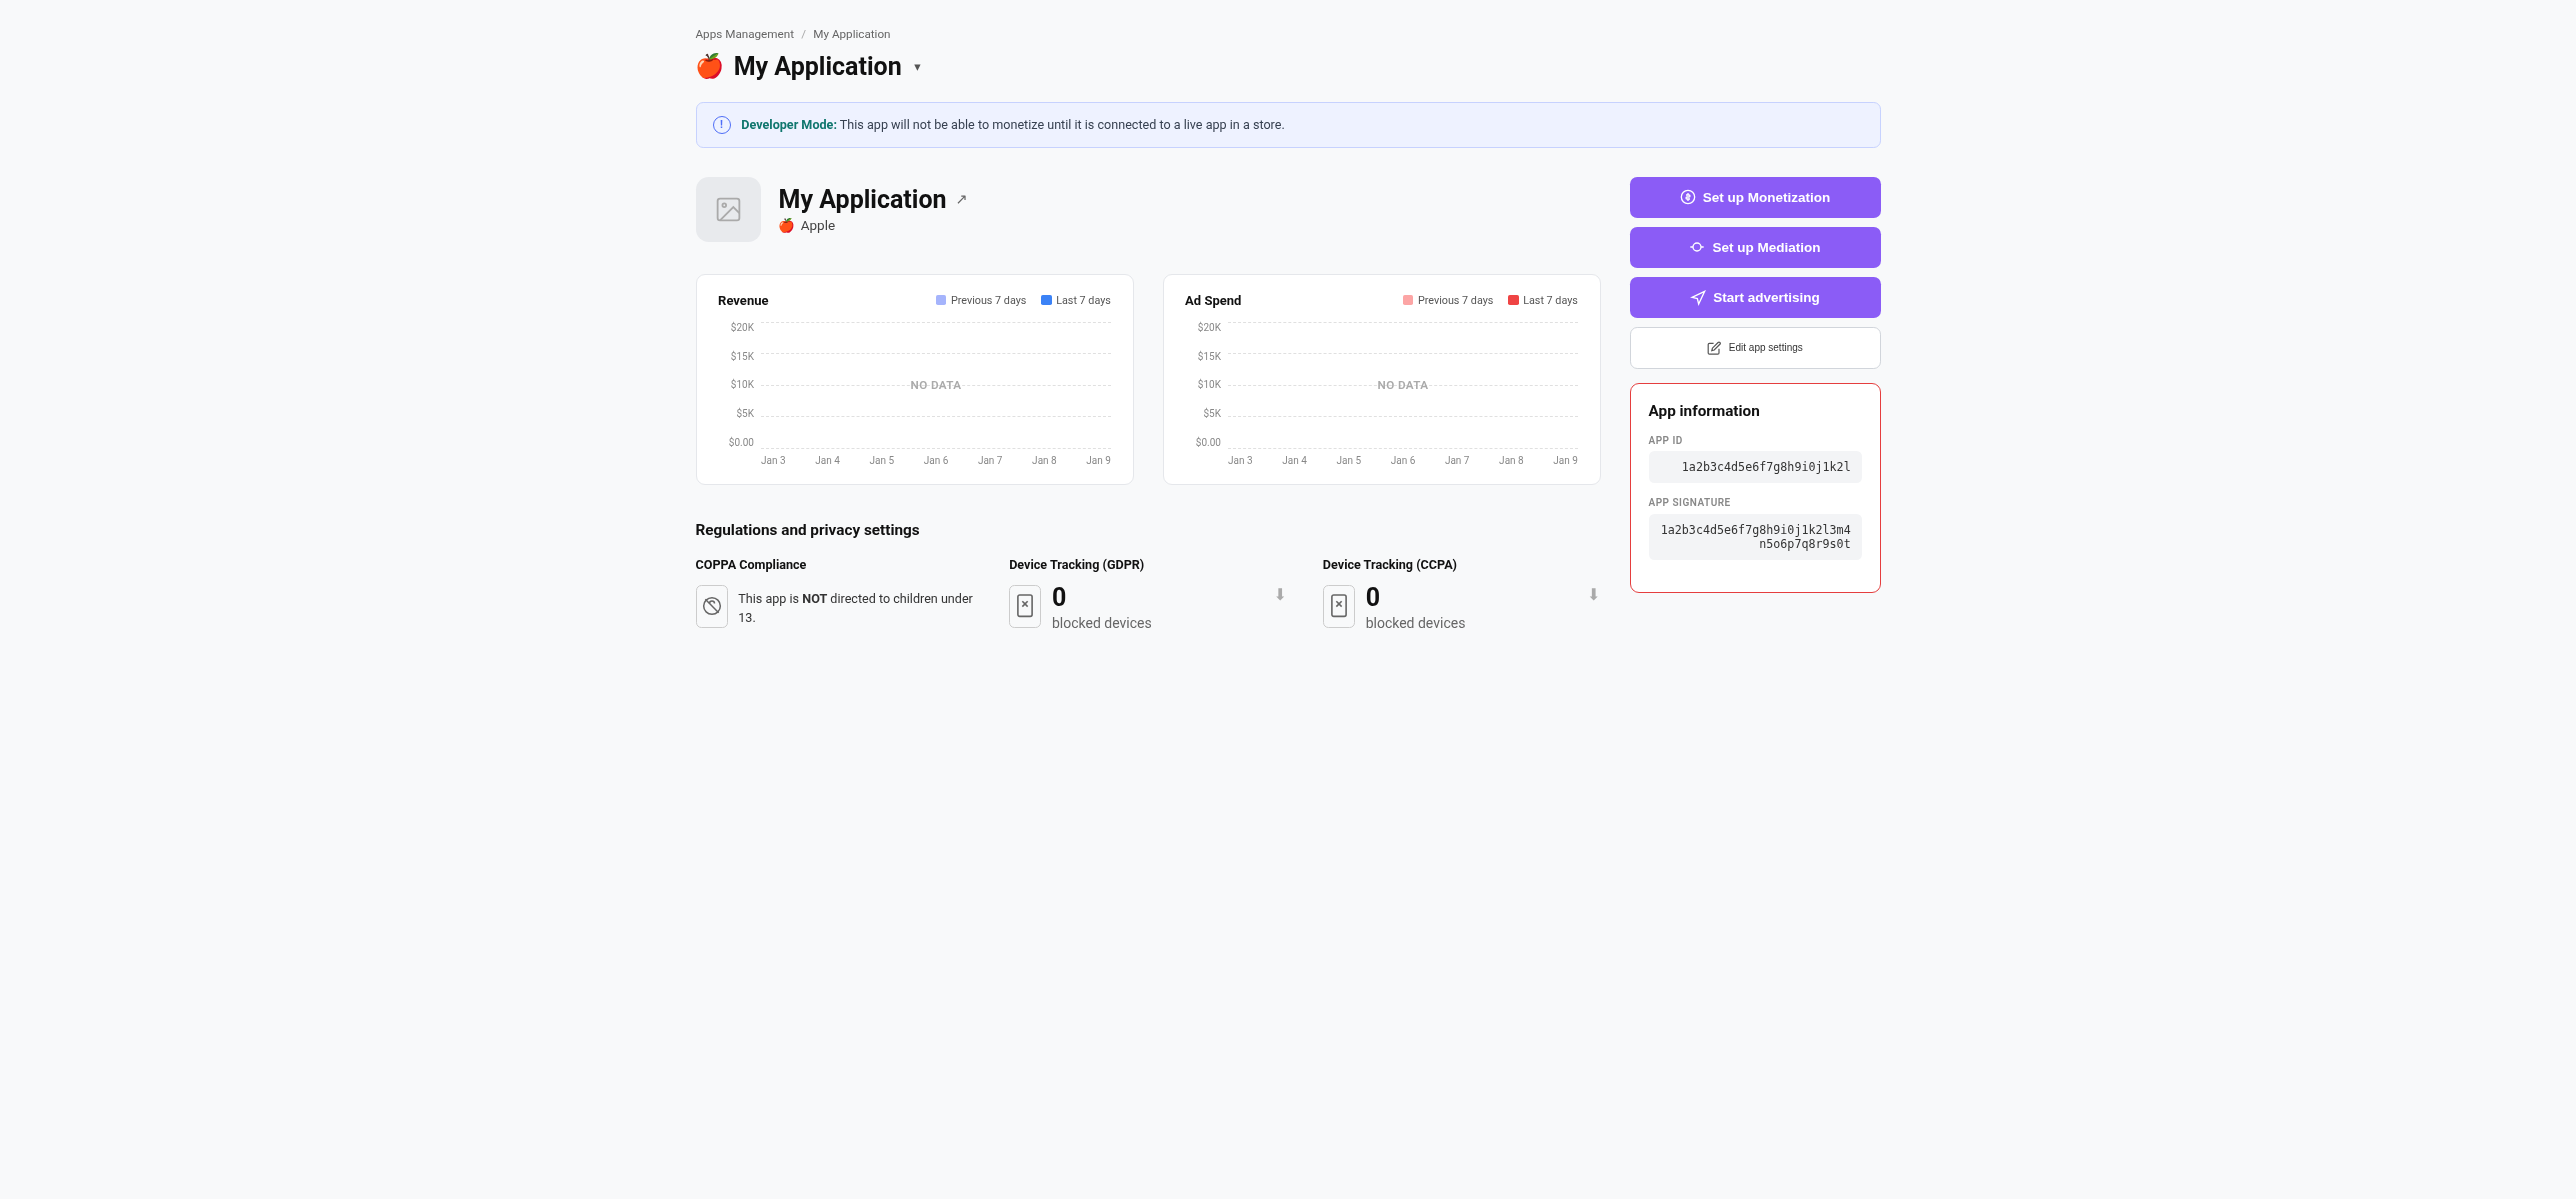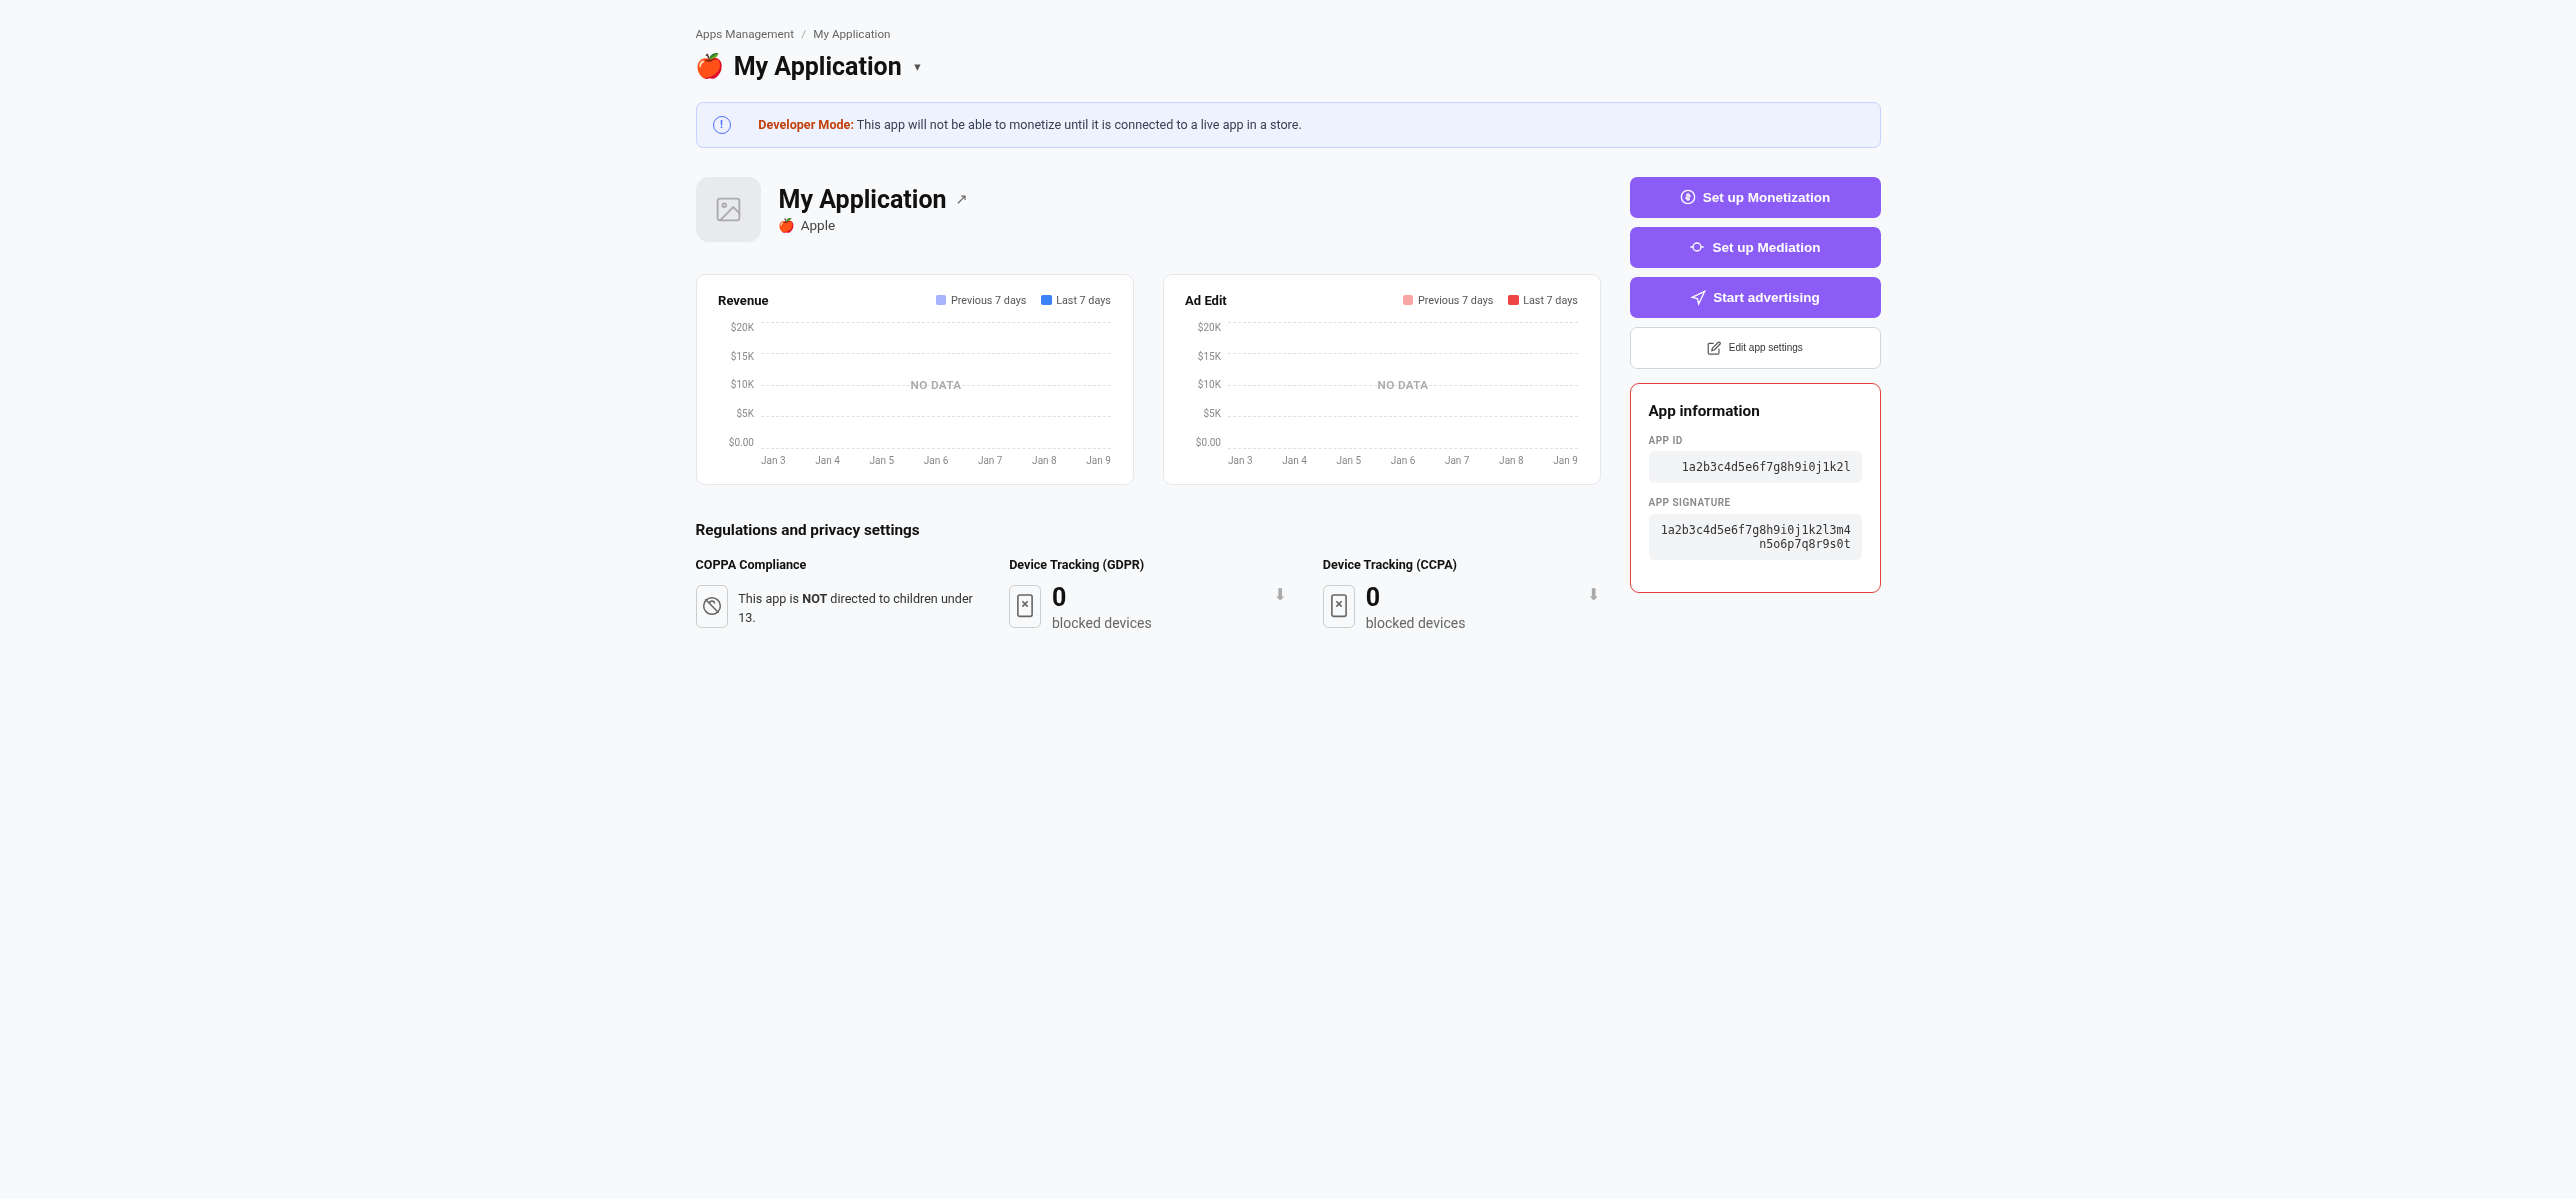--- a/index.html
+++ b/index.html
@@ -66,22 +66,21 @@
       border-radius: 50%;
       display: flex;
       align-items: center;
       justify-content: center;
       color: #4f6ef7;
       font-weight: bold;
       font-size: 10.8px;
       flex-shrink: 0;
     }
     .dev-mode-text strong {
-      color: #c2410c;
-      margin-left: 17px;
+      color: #0f766e;
     }
     .content-layout {
       display: flex;
       gap: 29px;
       align-items: flex-start;
     }
     .main-content {
       flex: 1;
       min-width: 0;
     }
@@ -446,21 +445,21 @@
               <span>Jan 6</span>
               <span>Jan 7</span>
               <span>Jan 8</span>
               <span>Jan 9</span>
             </div>
           </div>
         </div>
 
         <div class="chart-card">
           <div class="chart-header">
-            <span class="chart-title">Ad Edit</span>
+            <span class="chart-title">Ad Spend</span>
             <div class="chart-legend">
               <div class="legend-item">
                 <div class="legend-dot" style="background:#fca5a5;"></div>
                 <span>Previous 7 days</span>
               </div>
               <div class="legend-item">
                 <div class="legend-dot" style="background:#ef4444;"></div>
                 <span>Last 7 days</span>
               </div>
             </div>

